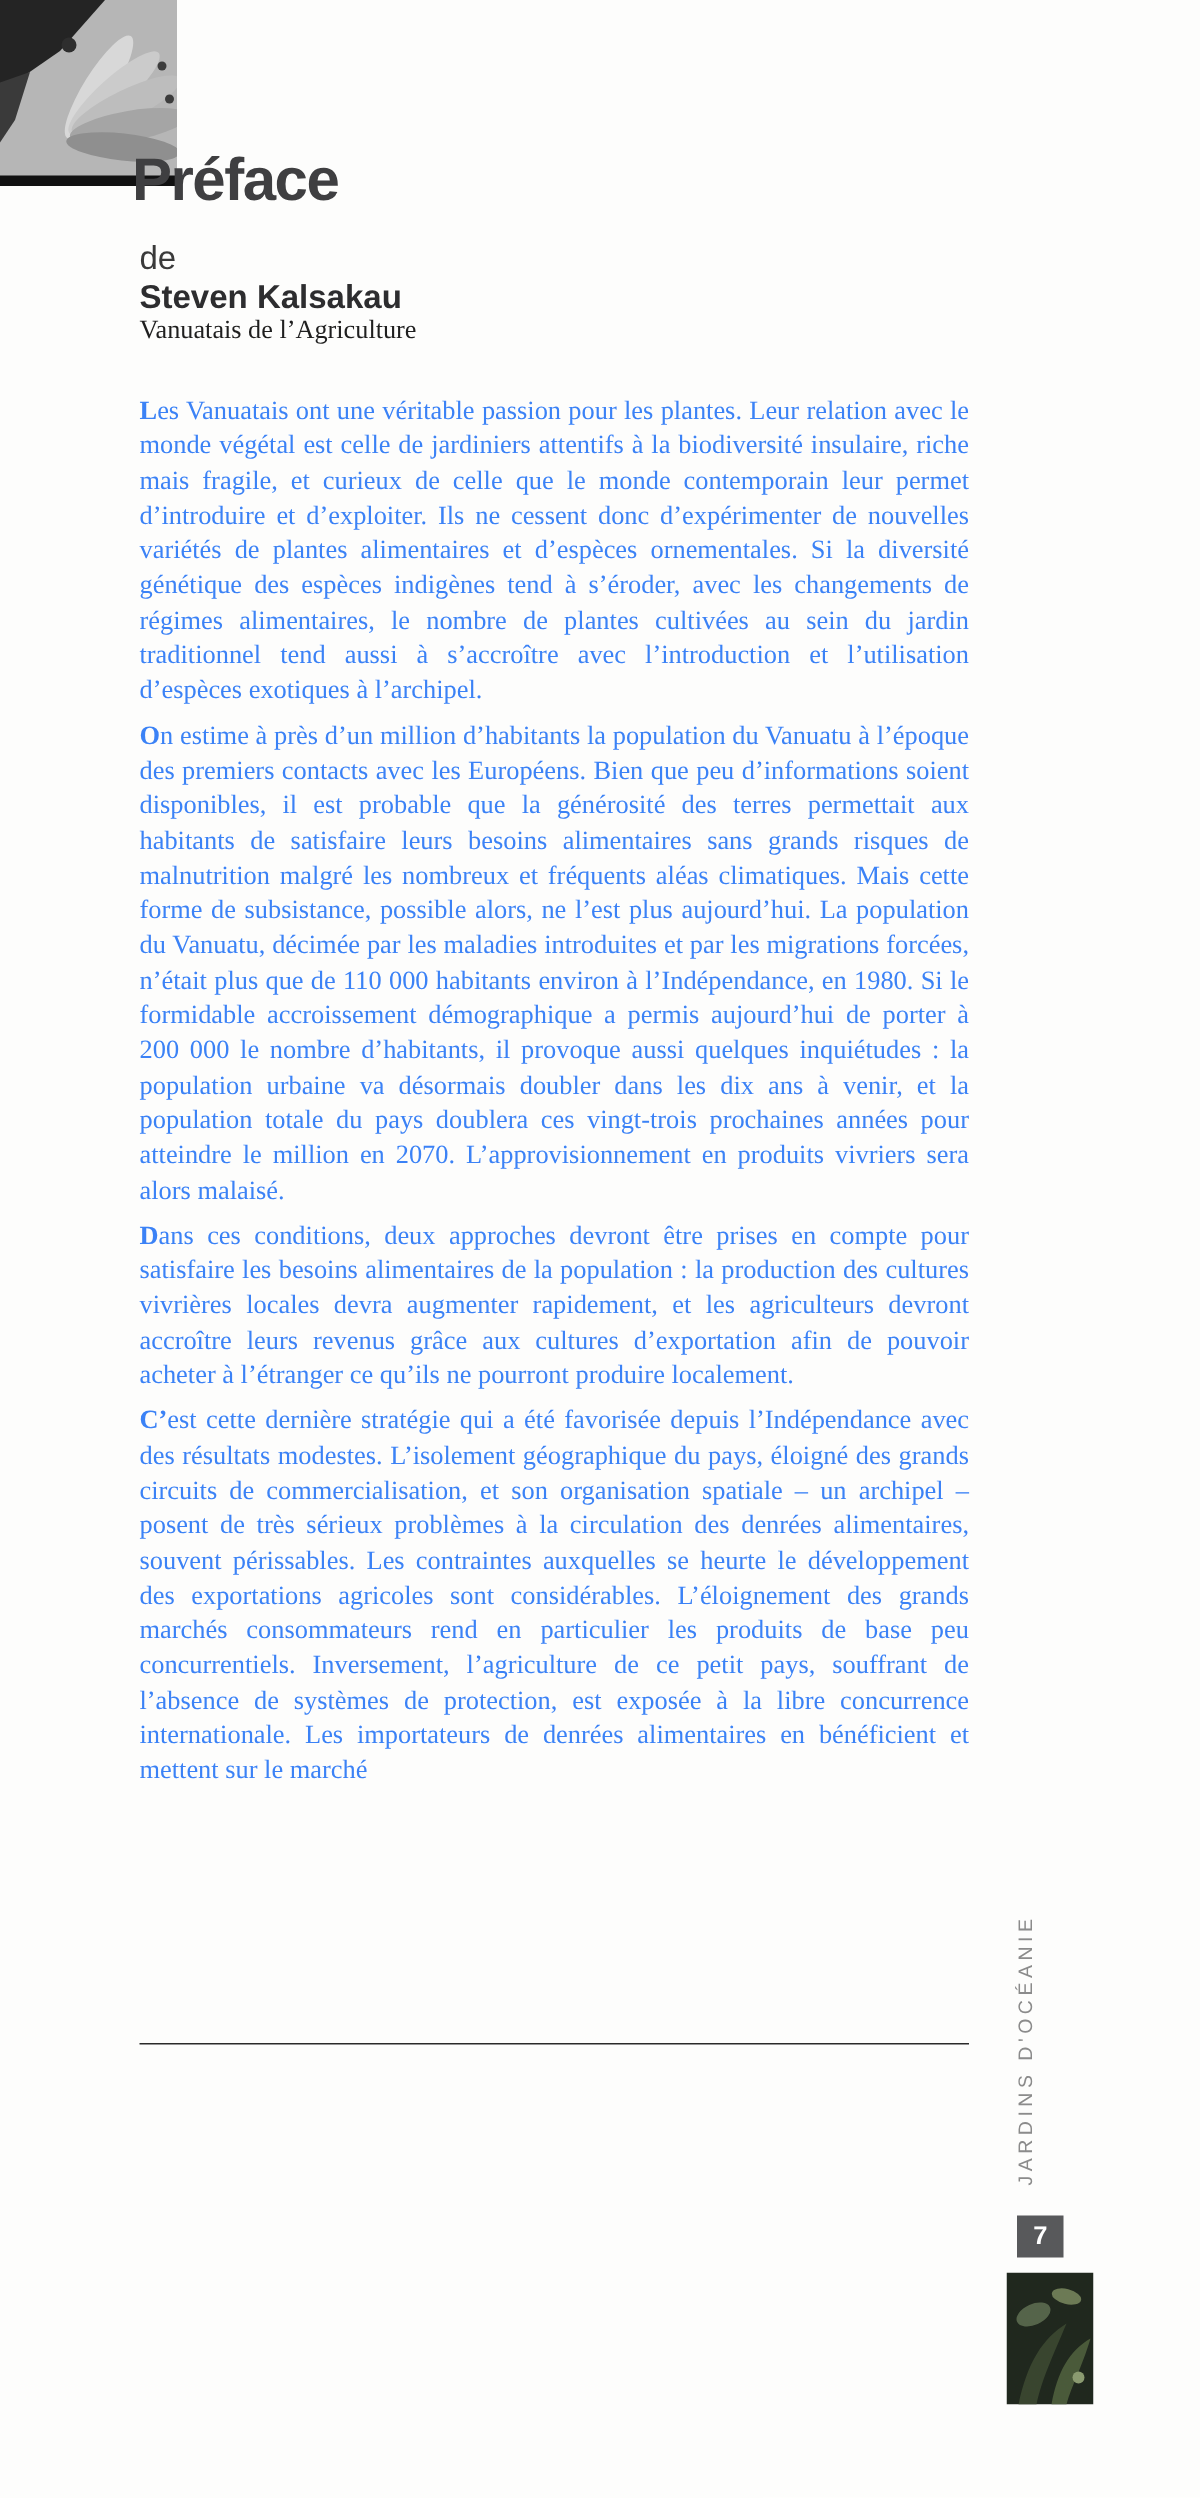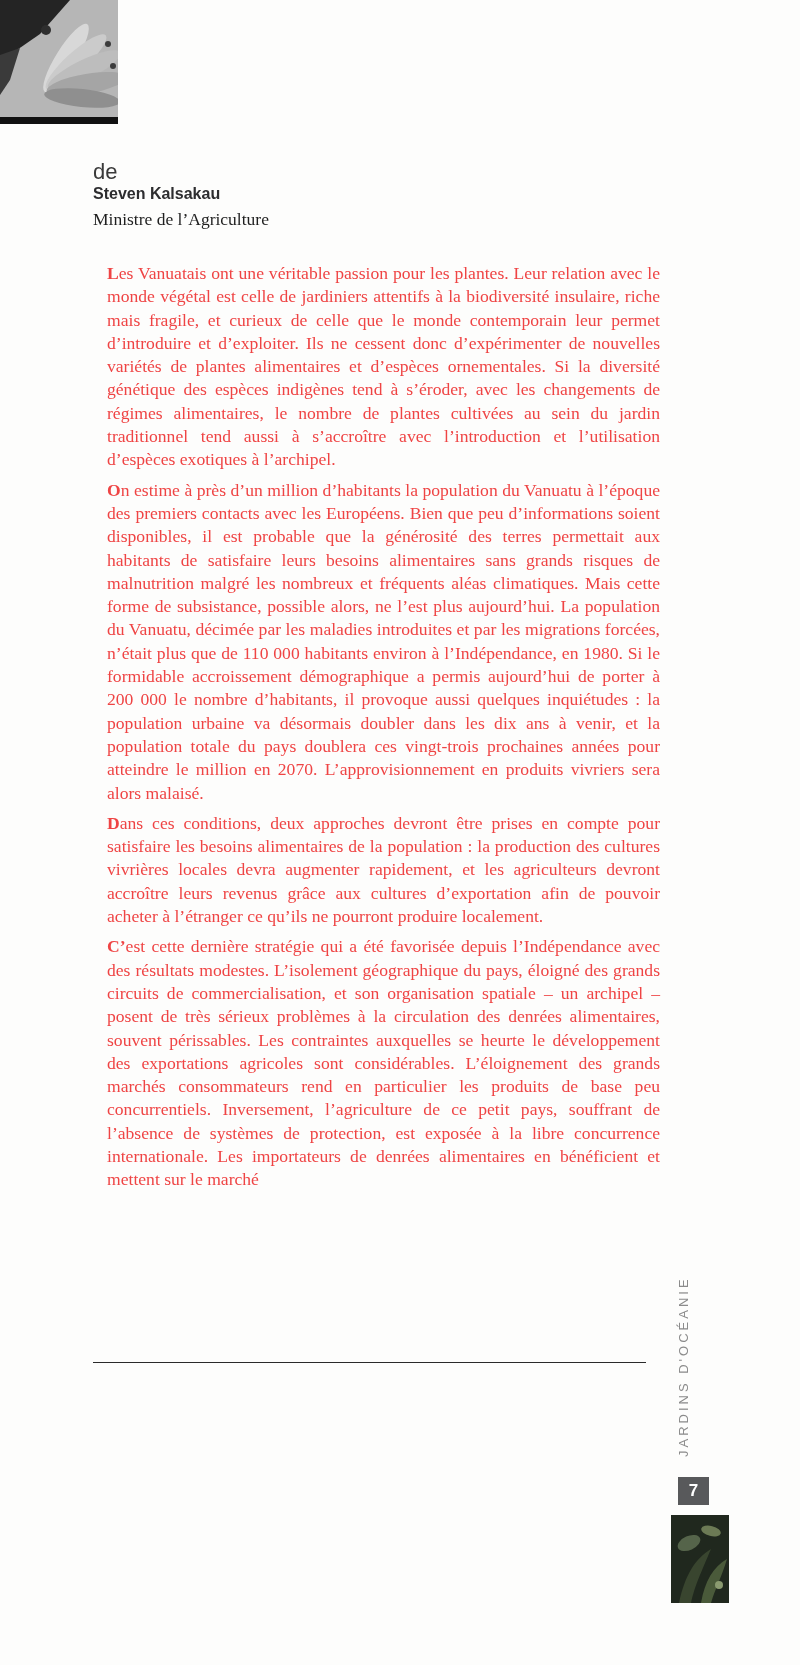--- a/index.html
+++ b/index.html
@@ -24,31 +24,31 @@
     color:#3f3f41;
   }
   .de {
     position:absolute; left:93px; top:159px;
     font-family:"Liberation Sans", sans-serif;
     font-size:22px; color:#3a3a3a;
   }
   .author {
     position:absolute; left:93px; top:185px;
     font-family:"Liberation Sans", sans-serif;
-    font-weight:bold; font-size:16px; color:#2d2d2f;
+    font-weight:bold; font-size:22px; color:#2d2d2f;
   }
   .role {
     position:absolute; left:93px; top:209px;
     font-size:17.5px; color:#1f1f1f;
   }
 
   .body-text {
-    position:absolute; left:107px; top:262px; width:553px;
+    position:absolute; left:93px; top:262px; width:553px;
     text-align:justify;
-    font-size:17.6px; line-height:23.3px; color:#ef4444;
+    font-size:17.6px; line-height:23.3px; color:#3b82f6;
   }
   .body-text p { margin:0 0 7px 0; }
   .body-text p::first-letter { font-weight:bold; }
 
   .footer-rule {
     position:absolute; left:93px; top:1362px; width:553px;
     border:none; border-top:1.6px solid #2a2a2a; margin:0;
   }
 
   .series-vertical {
@@ -89,24 +89,25 @@
         <ellipse cx="86" cy="84" rx="40" ry="10" fill="#a5a5a5" transform="rotate(-10 86 84)"></ellipse>
         <ellipse cx="82" cy="98" rx="38" ry="9" fill="#8f8f8f" transform="rotate(6 82 98)"></ellipse>
         <circle cx="46" cy="30" r="5" fill="#2e2e2e"></circle>
         <circle cx="108" cy="44" r="3" fill="#3c3c3c"></circle>
         <circle cx="113" cy="66" r="3" fill="#3c3c3c"></circle>
       </g>
       <rect x="0" y="117" width="118" height="7" fill="#111111"></rect>
     </svg>
   </div>
 
+  <h1 class="title">Préface</h1>
 
   <div class="de">de</div>
   <div class="author">Steven Kalsakau</div>
-  <div class="role">Ministre de l’Agriculture</div>
+  <div class="role">Vanuatais de l’Agriculture</div>
 
   <div class="body-text">
     <p>Les Vanuatais ont une véritable passion pour les plantes. Leur relation avec le monde végétal est celle de jardiniers attentifs à la biodiversité insulaire, riche mais fragile, et curieux de celle que le monde contemporain leur permet d’introduire et d’exploiter. Ils ne cessent donc d’expérimenter de nouvelles variétés de plantes alimentaires et d’espèces ornementales. Si la diversité génétique des espèces indigènes tend à s’éroder, avec les changements de régimes alimentaires, le nombre de plantes cultivées au sein du jardin traditionnel tend aussi à s’accroître avec l’introduction et l’utilisation d’espèces exotiques à l’archipel.</p>
     <p>On estime à près d’un million d’habitants la population du Vanuatu à l’époque des premiers contacts avec les Européens. Bien que peu d’informations soient disponibles, il est probable que la générosité des terres permettait aux habitants de satisfaire leurs besoins alimentaires sans grands risques de malnutrition malgré les nombreux et fréquents aléas climatiques. Mais cette forme de subsistance, possible alors, ne l’est plus aujourd’hui. La population du Vanuatu, décimée par les maladies introduites et par les migrations forcées, n’était plus que de 110 000 habitants environ à l’Indépendance, en 1980. Si le formidable accroissement démographique a permis aujourd’hui de porter à 200 000 le nombre d’habitants, il provoque aussi quelques inquiétudes : la population urbaine va désormais doubler dans les dix ans à venir, et la population totale du pays doublera ces vingt-trois prochaines années pour atteindre le million en 2070. L’approvisionnement en produits vivriers sera alors malaisé.</p>
     <p>Dans ces conditions, deux approches devront être prises en compte pour satisfaire les besoins alimentaires de la population : la production des cultures vivrières locales devra augmenter rapidement, et les agriculteurs devront accroître leurs revenus grâce aux cultures d’exportation afin de pouvoir acheter à l’étranger ce qu’ils ne pourront produire localement.</p>
     <p>C’est cette dernière stratégie qui a été favorisée depuis l’Indépendance avec des résultats modestes. L’isolement géographique du pays, éloigné des grands circuits de commercialisation, et son organisation spatiale – un archipel – posent de très sérieux problèmes à la circulation des denrées alimentaires, souvent périssables. Les contraintes auxquelles se heurte le développement des exportations agricoles sont considérables. L’éloignement des grands marchés consommateurs rend en particulier les produits de base peu concurrentiels. Inversement, l’agriculture de ce petit pays, souffrant de l’absence de systèmes de protection, est exposée à la libre concurrence internationale. Les importateurs de denrées alimentaires en bénéficient et mettent sur le marché</p>
   </div>
 
   <hr class="footer-rule">
 

